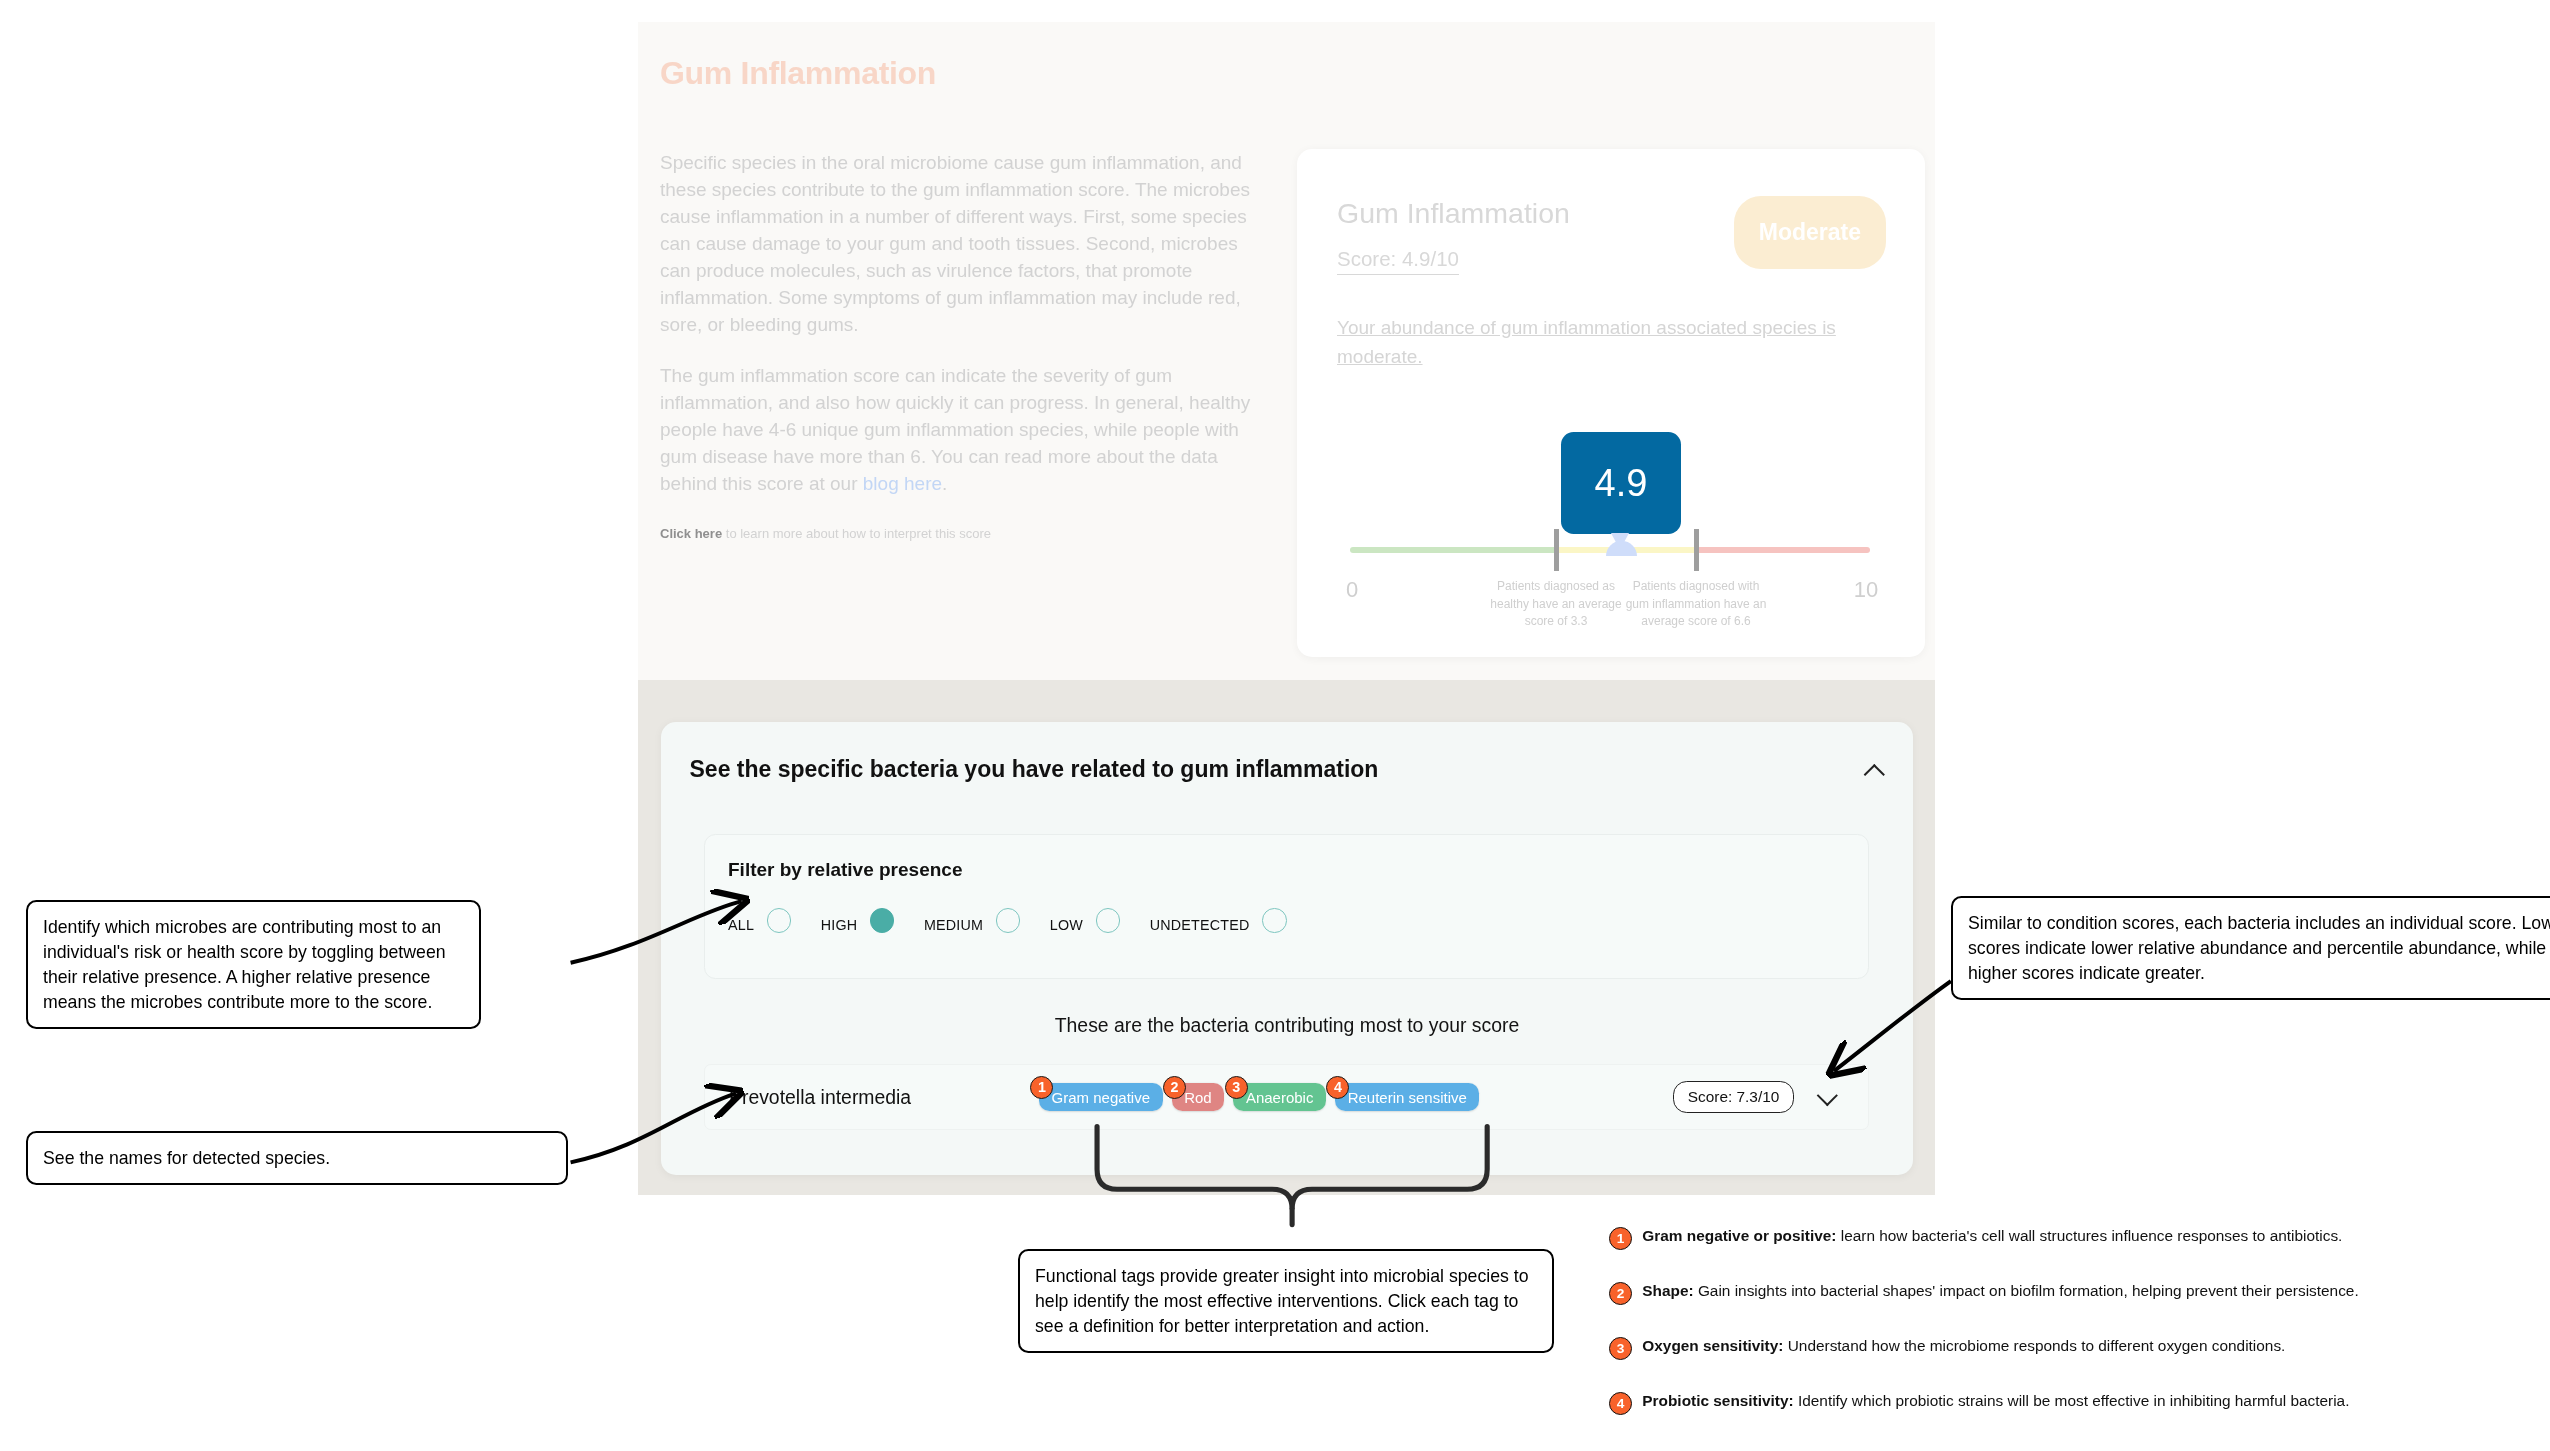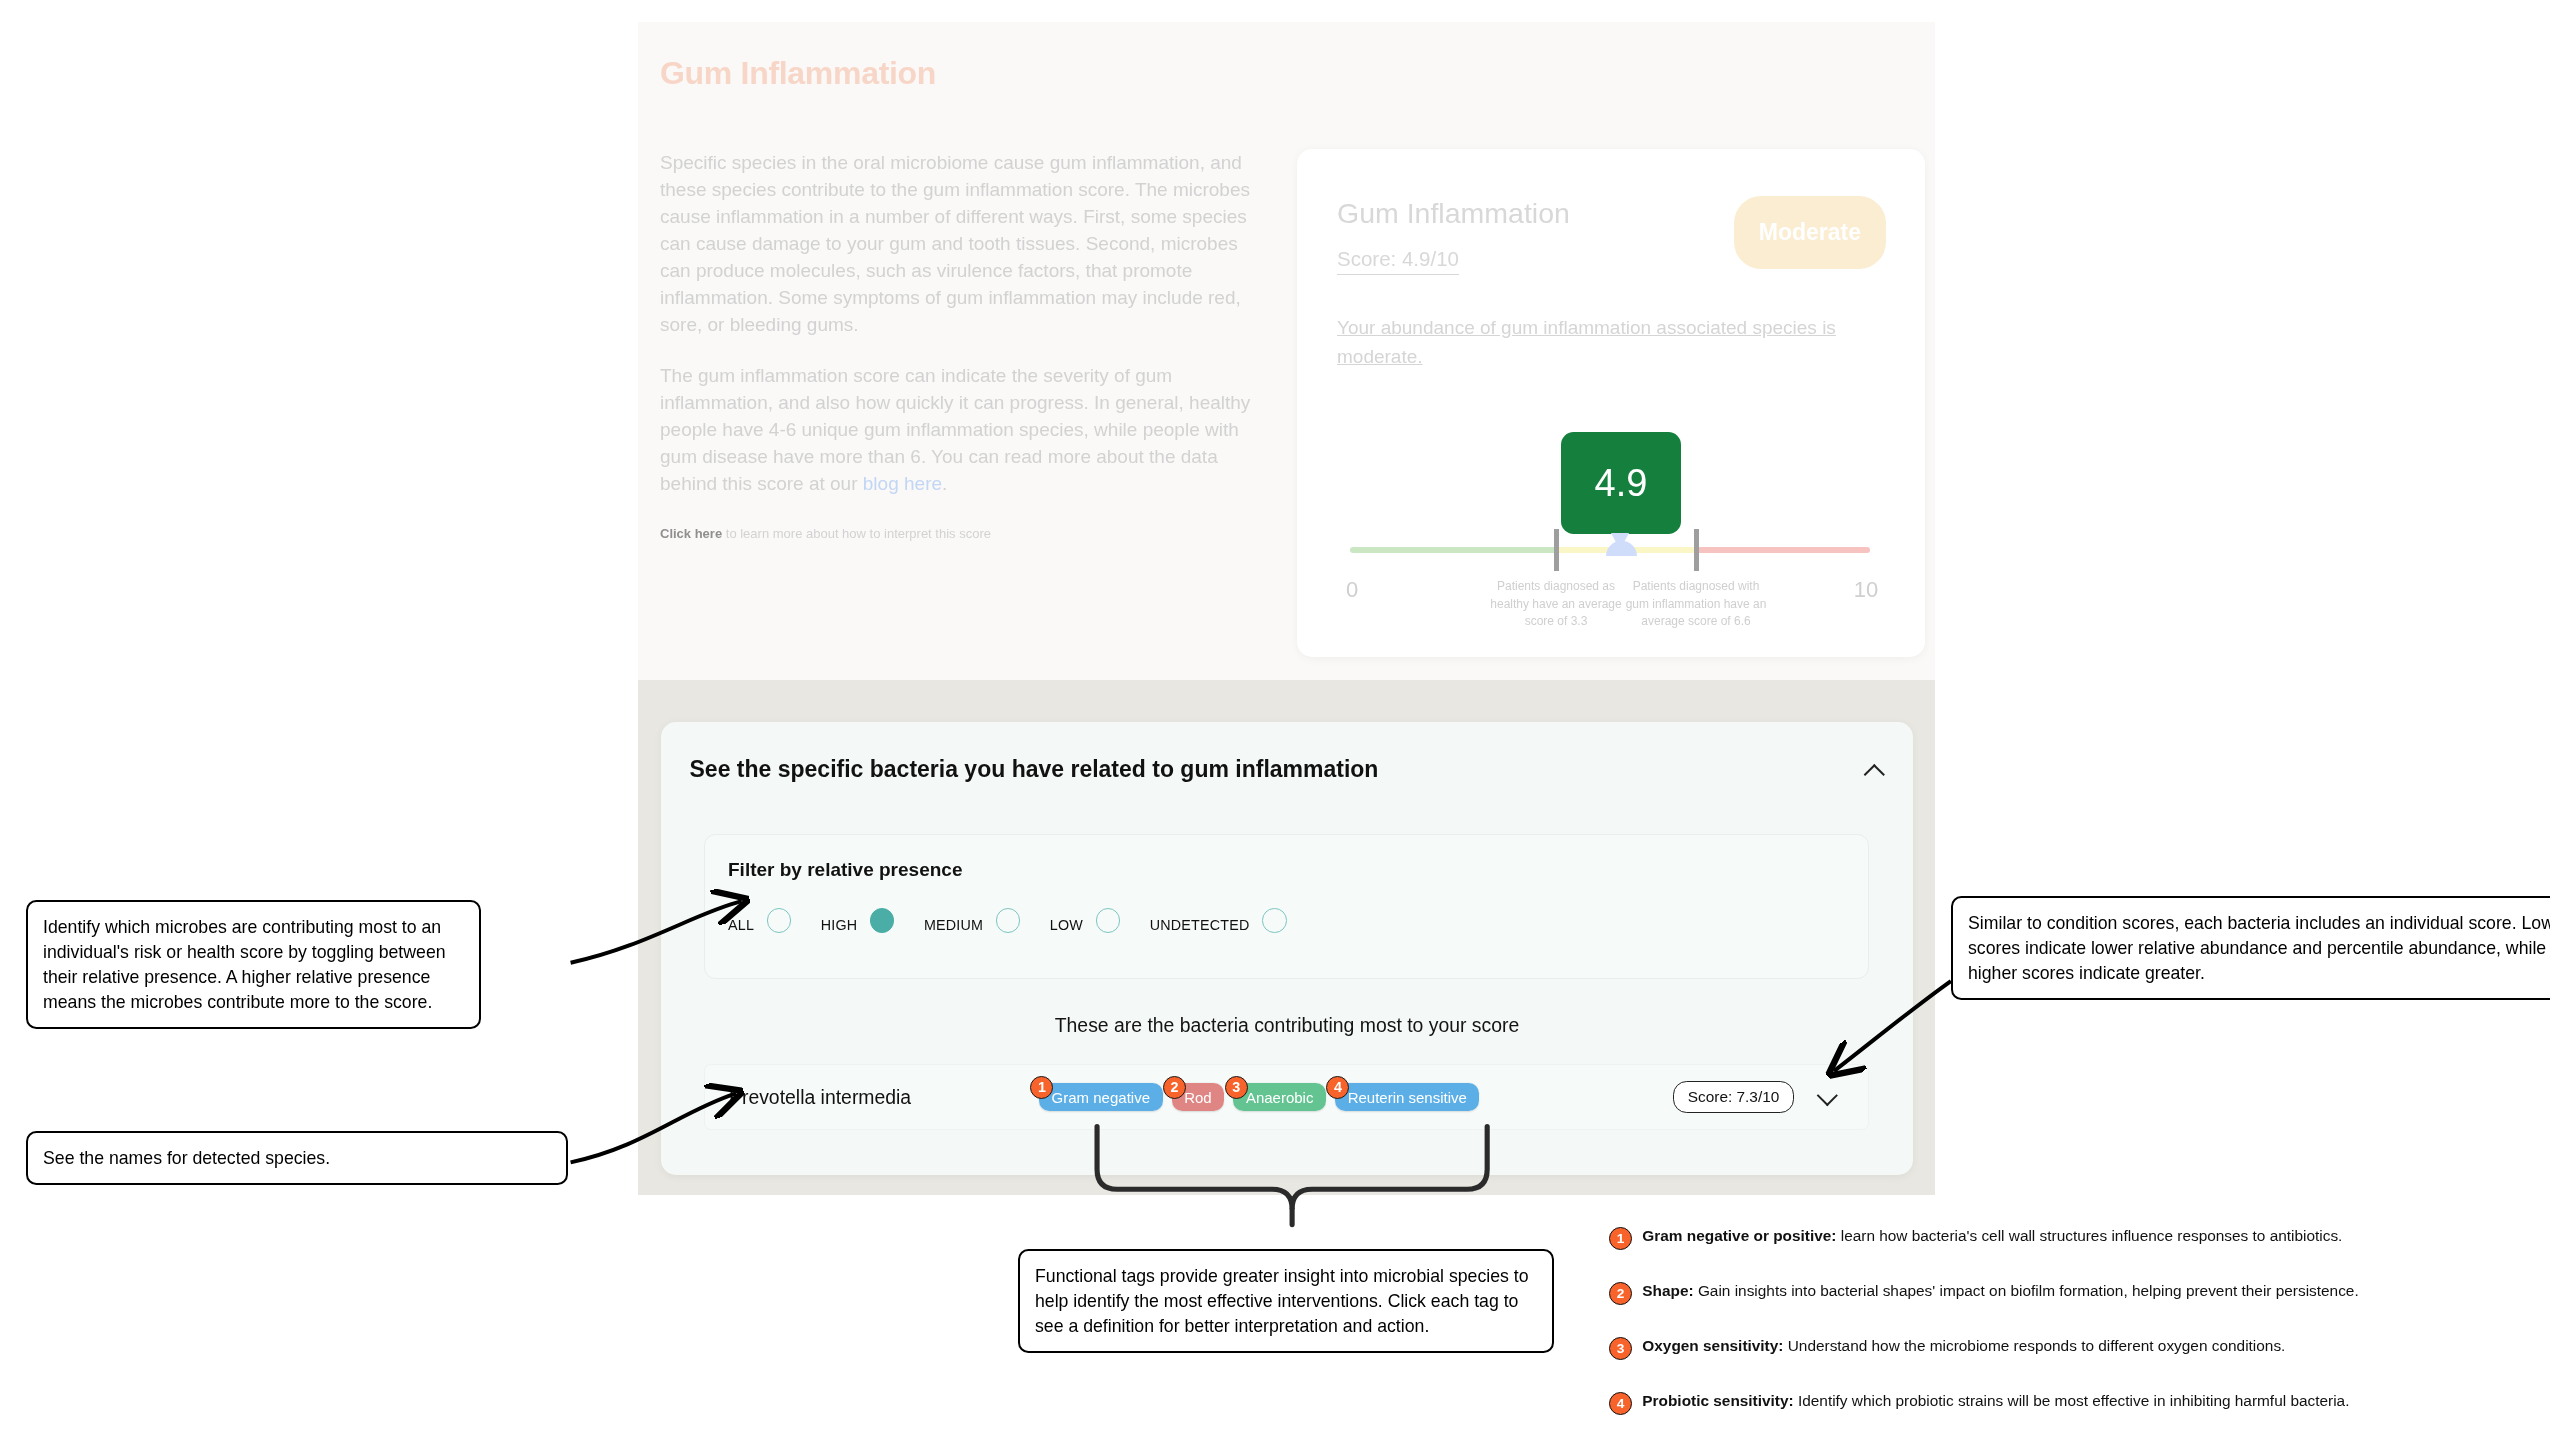--- a/index.html
+++ b/index.html
@@ -63,21 +63,21 @@
   }
 
   .gauge { position: absolute; left: 40px; top: 274px; width: 548px; height: 205px; }
   .gauge-track { position: absolute; left: 12.6px; top: 124px; width: 520px; height: 6.3px; border-radius: 3.4px; overflow: hidden; display: flex; }
   .seg-green { background: #cbe6c2; }
   .seg-yellow { background: #fbf6c6; }
   .seg-red { background: #f6c3c0; }
   .gauge-tick { position: absolute; width: 5.1px; height: 42px; background: #9e9e9e; top: 106px; }
   .gauge-bubble {
     position: absolute; width: 120px; height: 102px; top: 9px;
-    background: #15803d; border-radius: 12.6px;
+    background: #0369a1; border-radius: 12.6px;
     display: flex; align-items: center; justify-content: center;
     font-size: 38px; color: #ffffff;
   }
   .gauge-bubble-tail {
     position: absolute; top: 110px; width: 0; height: 0;
     border-left: 9.7px solid transparent; border-right: 9.7px solid transparent;
     border-top: 17px solid #cfddfa;
   }
   .gauge-dot {
     position: absolute; top: 118px; width: 31px; height: 15.4px;

